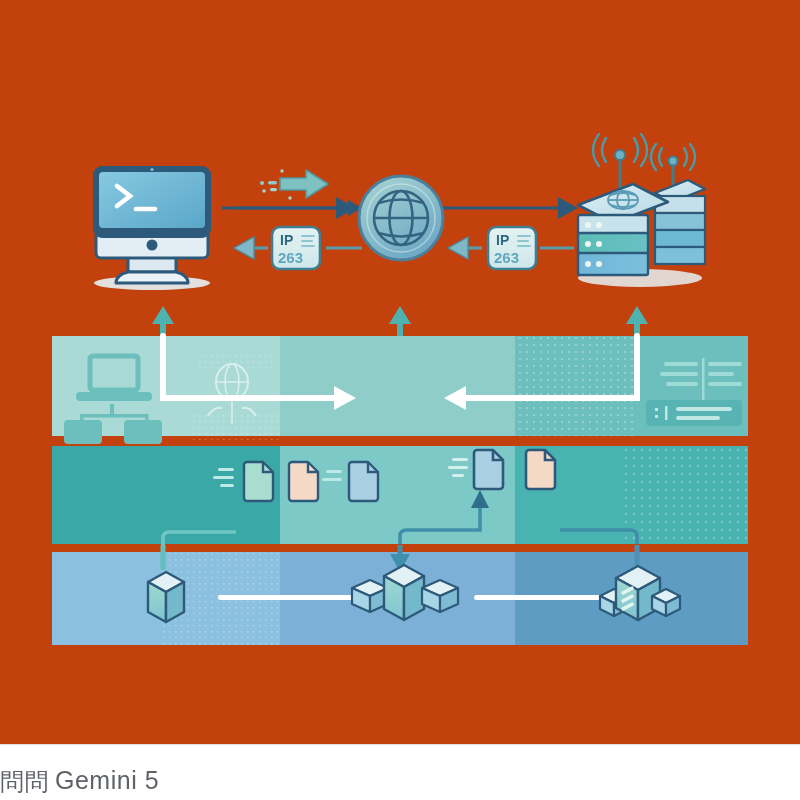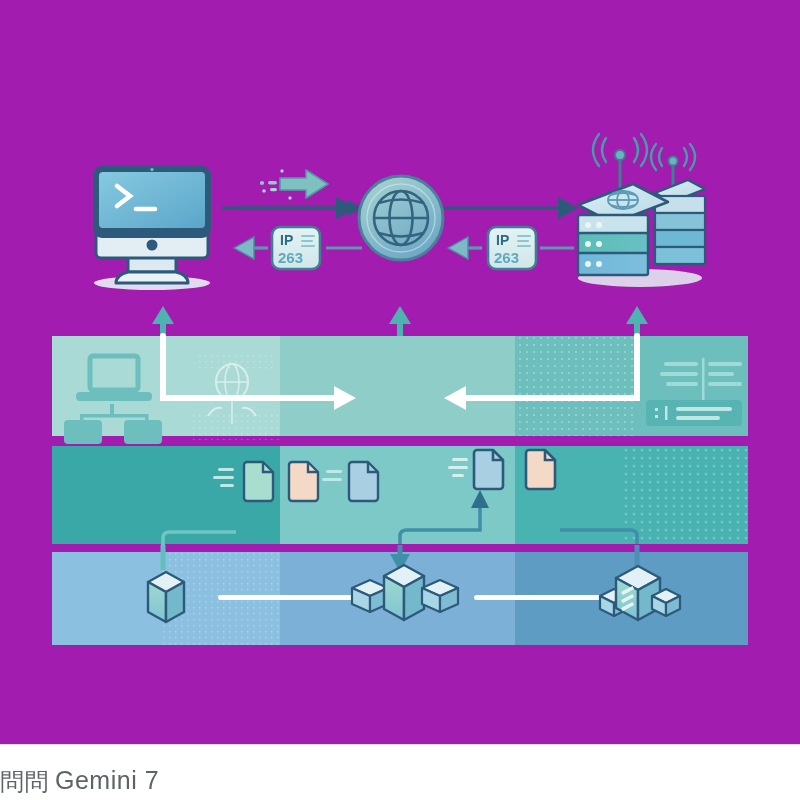--- a/index.html
+++ b/index.html
@@ -12,21 +12,21 @@
   }
   #page {
     position: relative;
     width: 800px; height: 800px;
     background: #ffffff;
   }
   #illustration-card {
     position: absolute;
     left: 0; top: 0;
     width: 800px; height: 745px;
-    background: #a21caf;
+    background: #c2410c;
     overflow: hidden;
   }
   #diagram-svg { position: absolute; left: 0; top: 0; }
 
   #card-divider {
     position: absolute;
     left: 0; top: 744px;
     width: 800px; height: 1px;
     background: #e0e0e0;
   }
@@ -402,17 +402,17 @@
         </g>
       </g>
     </svg>
   </div>
 
   <div id="card-divider"></div>
 
   <div id="footer-bar">
     <div id="footer-prompt">
       <span class="cjk">問問</span>
-      <span>Gemini 7</span>
+      <span>Gemini 5</span>
     </div>
   </div>
 
 </div>
 
 </body></html>

